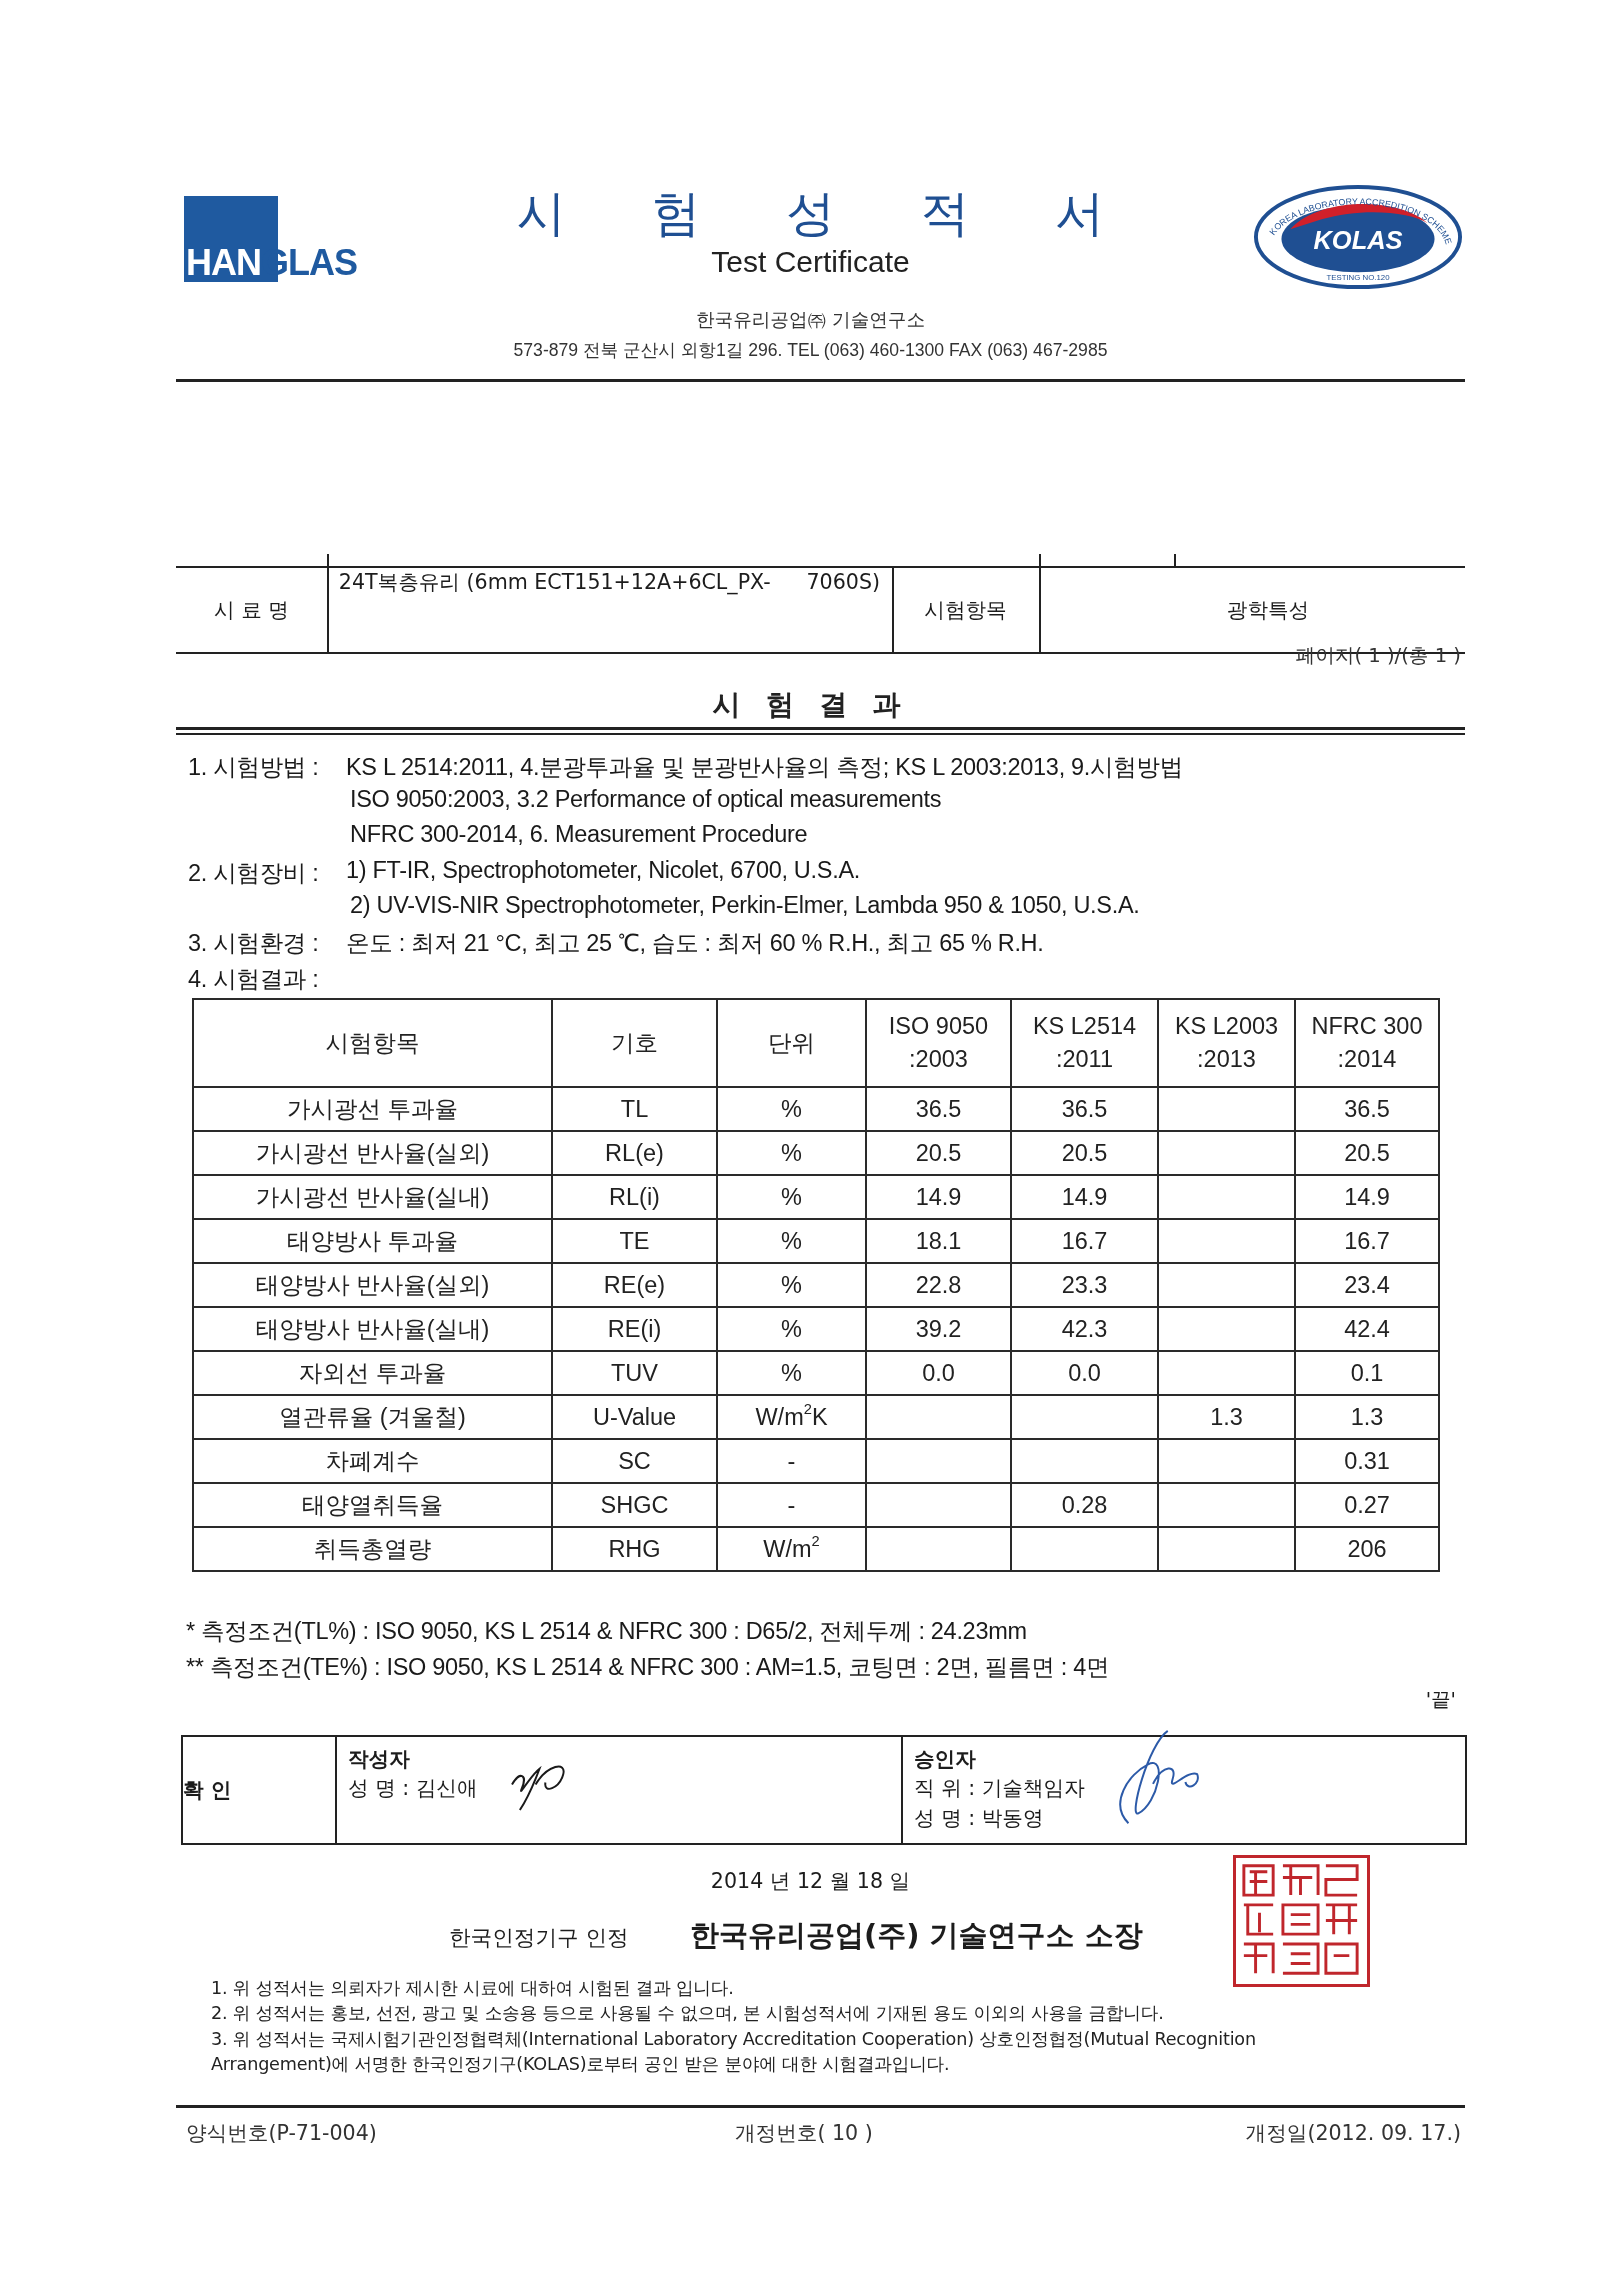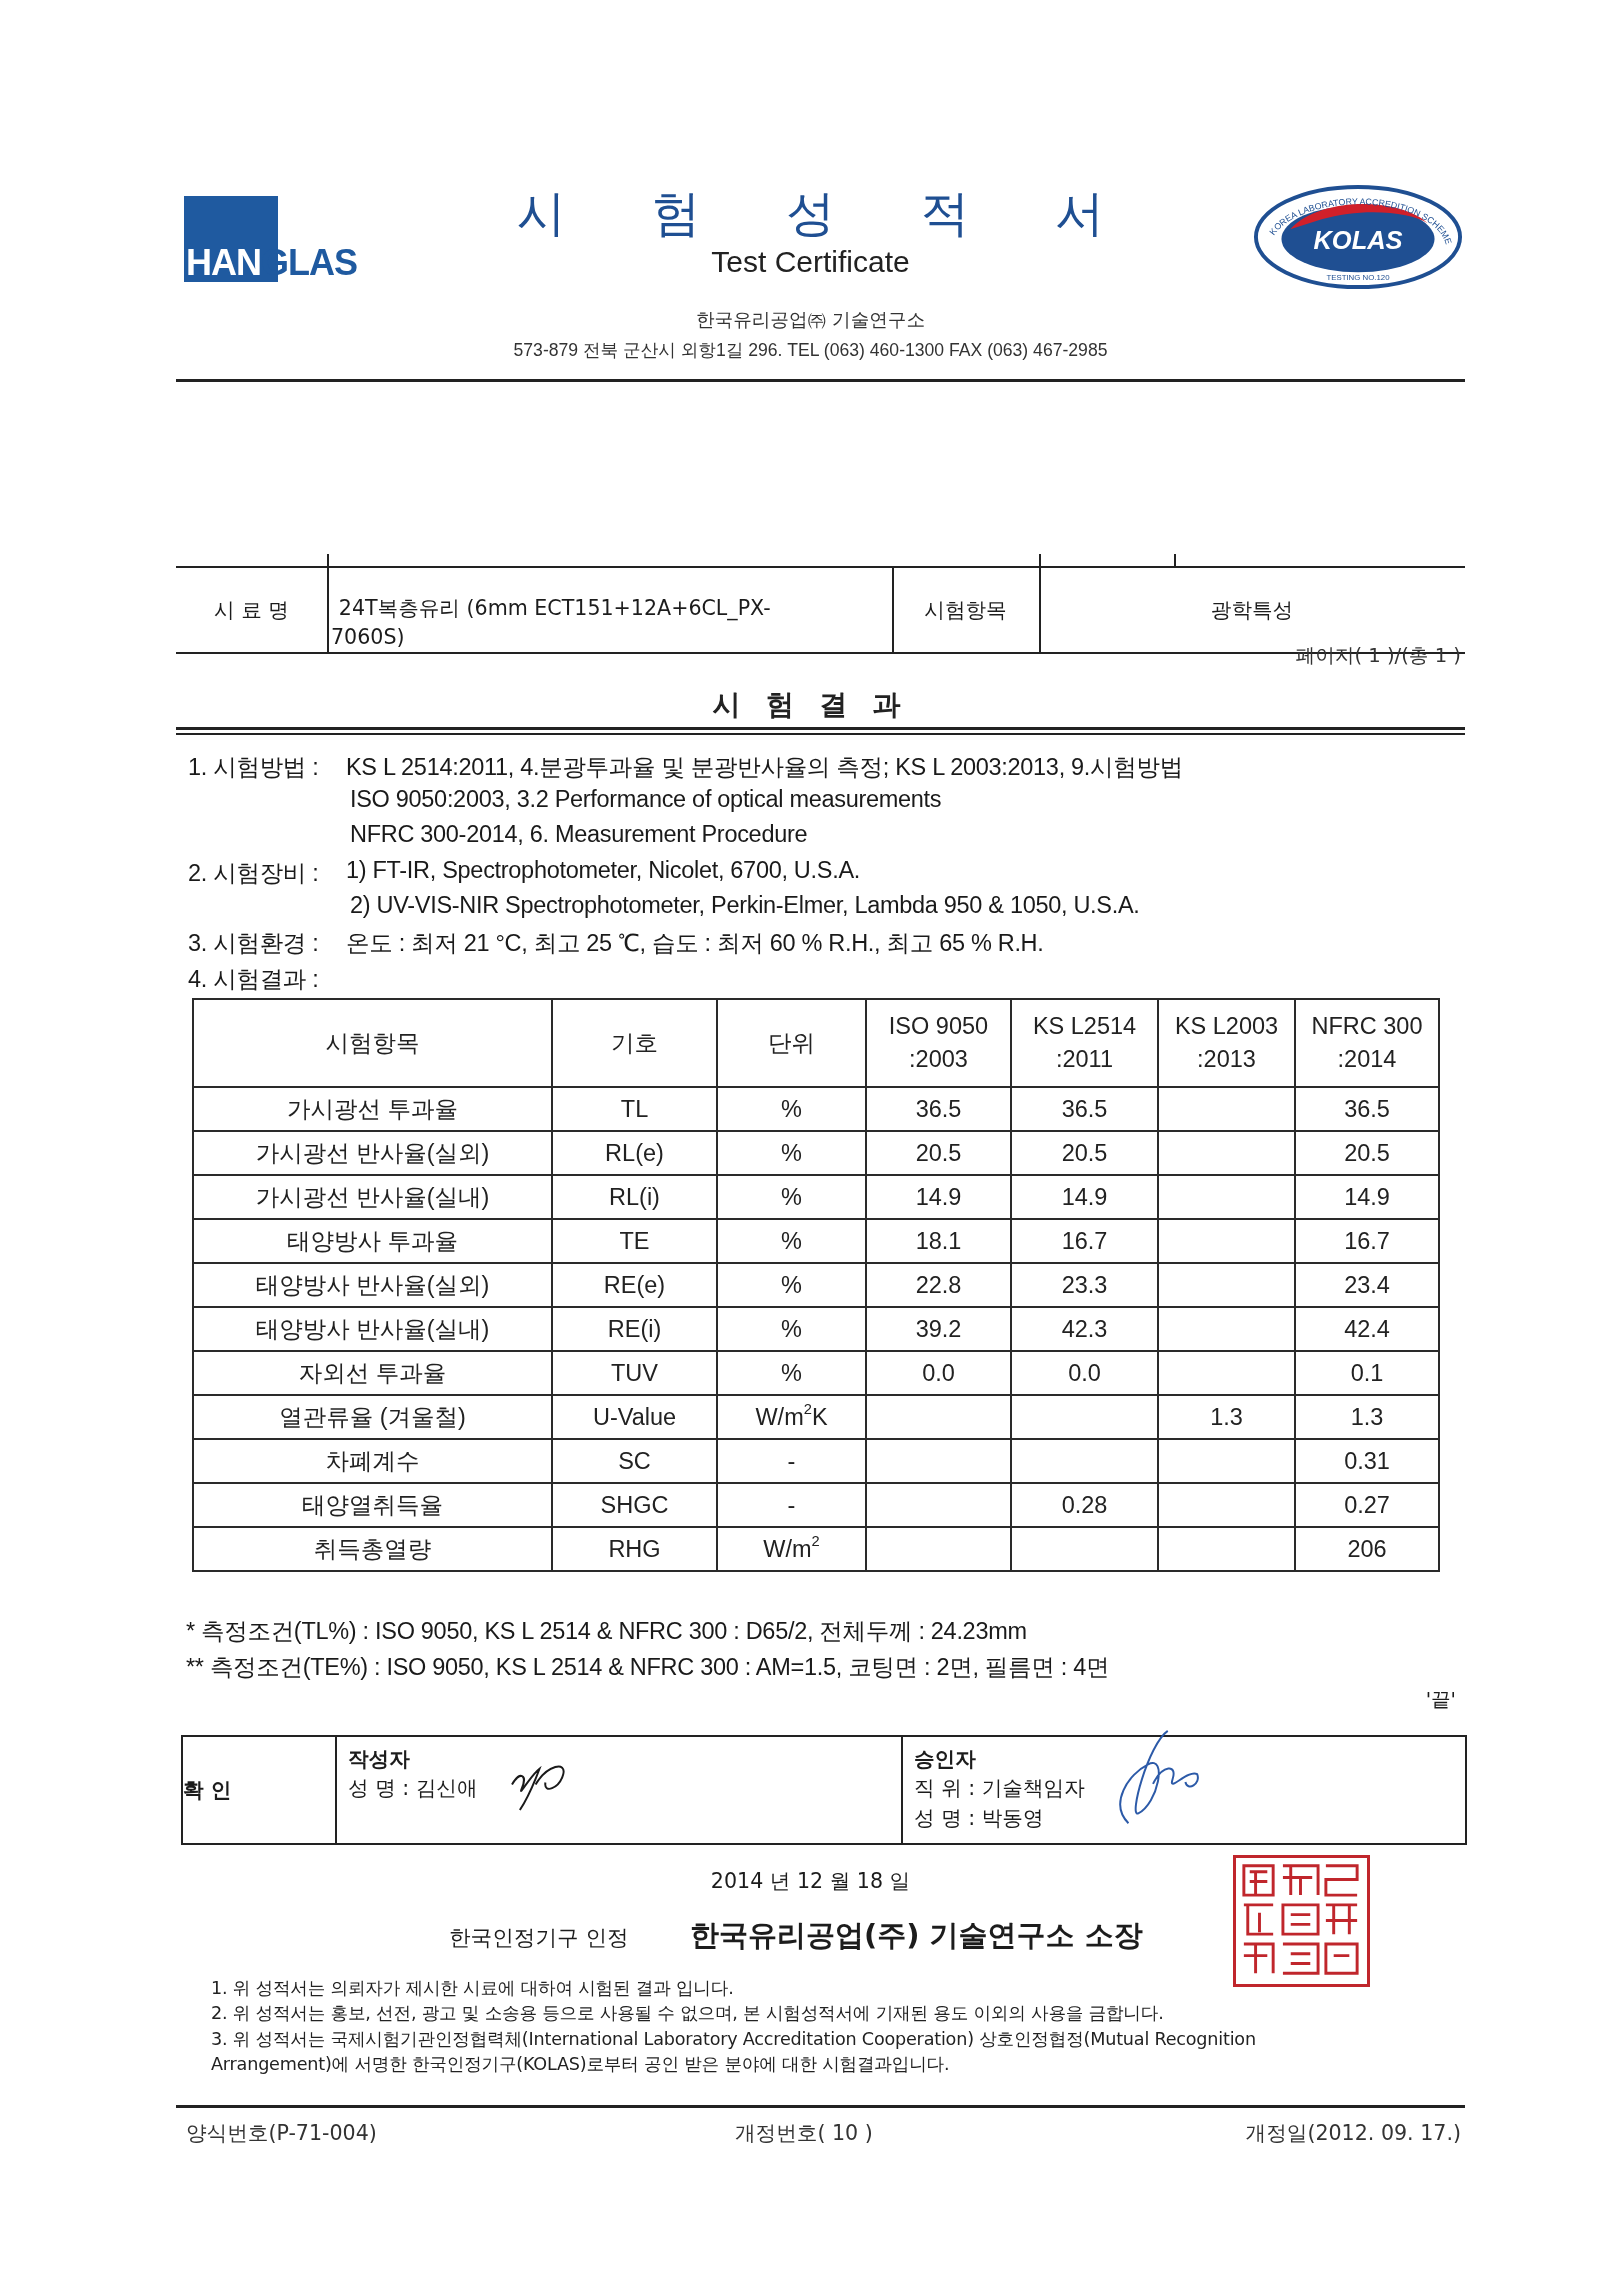--- a/index.html
+++ b/index.html
@@ -86,26 +86,26 @@
 
 <div class="rule" style="left:176px; top:379px; width:1289px; height:2.9px;"></div>
 
 <div id="sample-table" class="abs">
   <div class="vline" style="left:151px; top:-13.7px;"></div>
   <div class="vline" style="left:716px;"></div>
   <div class="vline" style="left:863px; top:-13.7px;"></div>
   <div class="vline" style="left:998px; top:-13.7px; bottom:auto; height:13.7px;"></div>
 
   <div class="cell" style="left:0; width:151px; justify-content:center;">시 료 명</div>
-  <div class="cell" style="left:155px; width:549px; flex-direction:column; align-items:flex-start; justify-content:flex-end; line-height:29px;">
+  <div class="cell" style="left:155px; width:549px; align-items:flex-start; justify-content:space-between; line-height:29px;">
     <span style="padding-left:7.8px;">24T복층유리 (6mm ECT151+12A+6CL_PX-</span>
     <span>7060S)</span>
   </div>
   <div class="cell" style="left:717px; width:145px; justify-content:center;">시험항목</div>
-  <div class="cell" style="left:864px; width:424px; justify-content:center;">광학특성</div>
+  <div class="cell" style="left:864px; width:424px; justify-content:center;padding-left:16px;">광학특성</div>
 </div>
 
 <div id="page-ind" class="abs">페이지( 1 )/(총 1 )</div>
 <div id="results-heading" class="abs c">시 험 결 과</div>
 <div class="rule" style="left:176px; top:727px; width:1289px; height:2.9px;"></div>
 <div class="rule" style="left:176px; top:733px; width:1289px; height:2px;"></div>
 
 <div class="item" style="left:188px; top:751px;">1. 시험방법 :</div>
 <div class="item" style="left:346px; top:751px;">KS L 2514:2011, 4.분광투과율 및 분광반사율의 측정; KS L 2003:2013, 9.시험방법</div>
 <div class="item" style="left:350px; top:786px;">ISO 9050:2003, 3.2 Performance of optical measurements</div>

